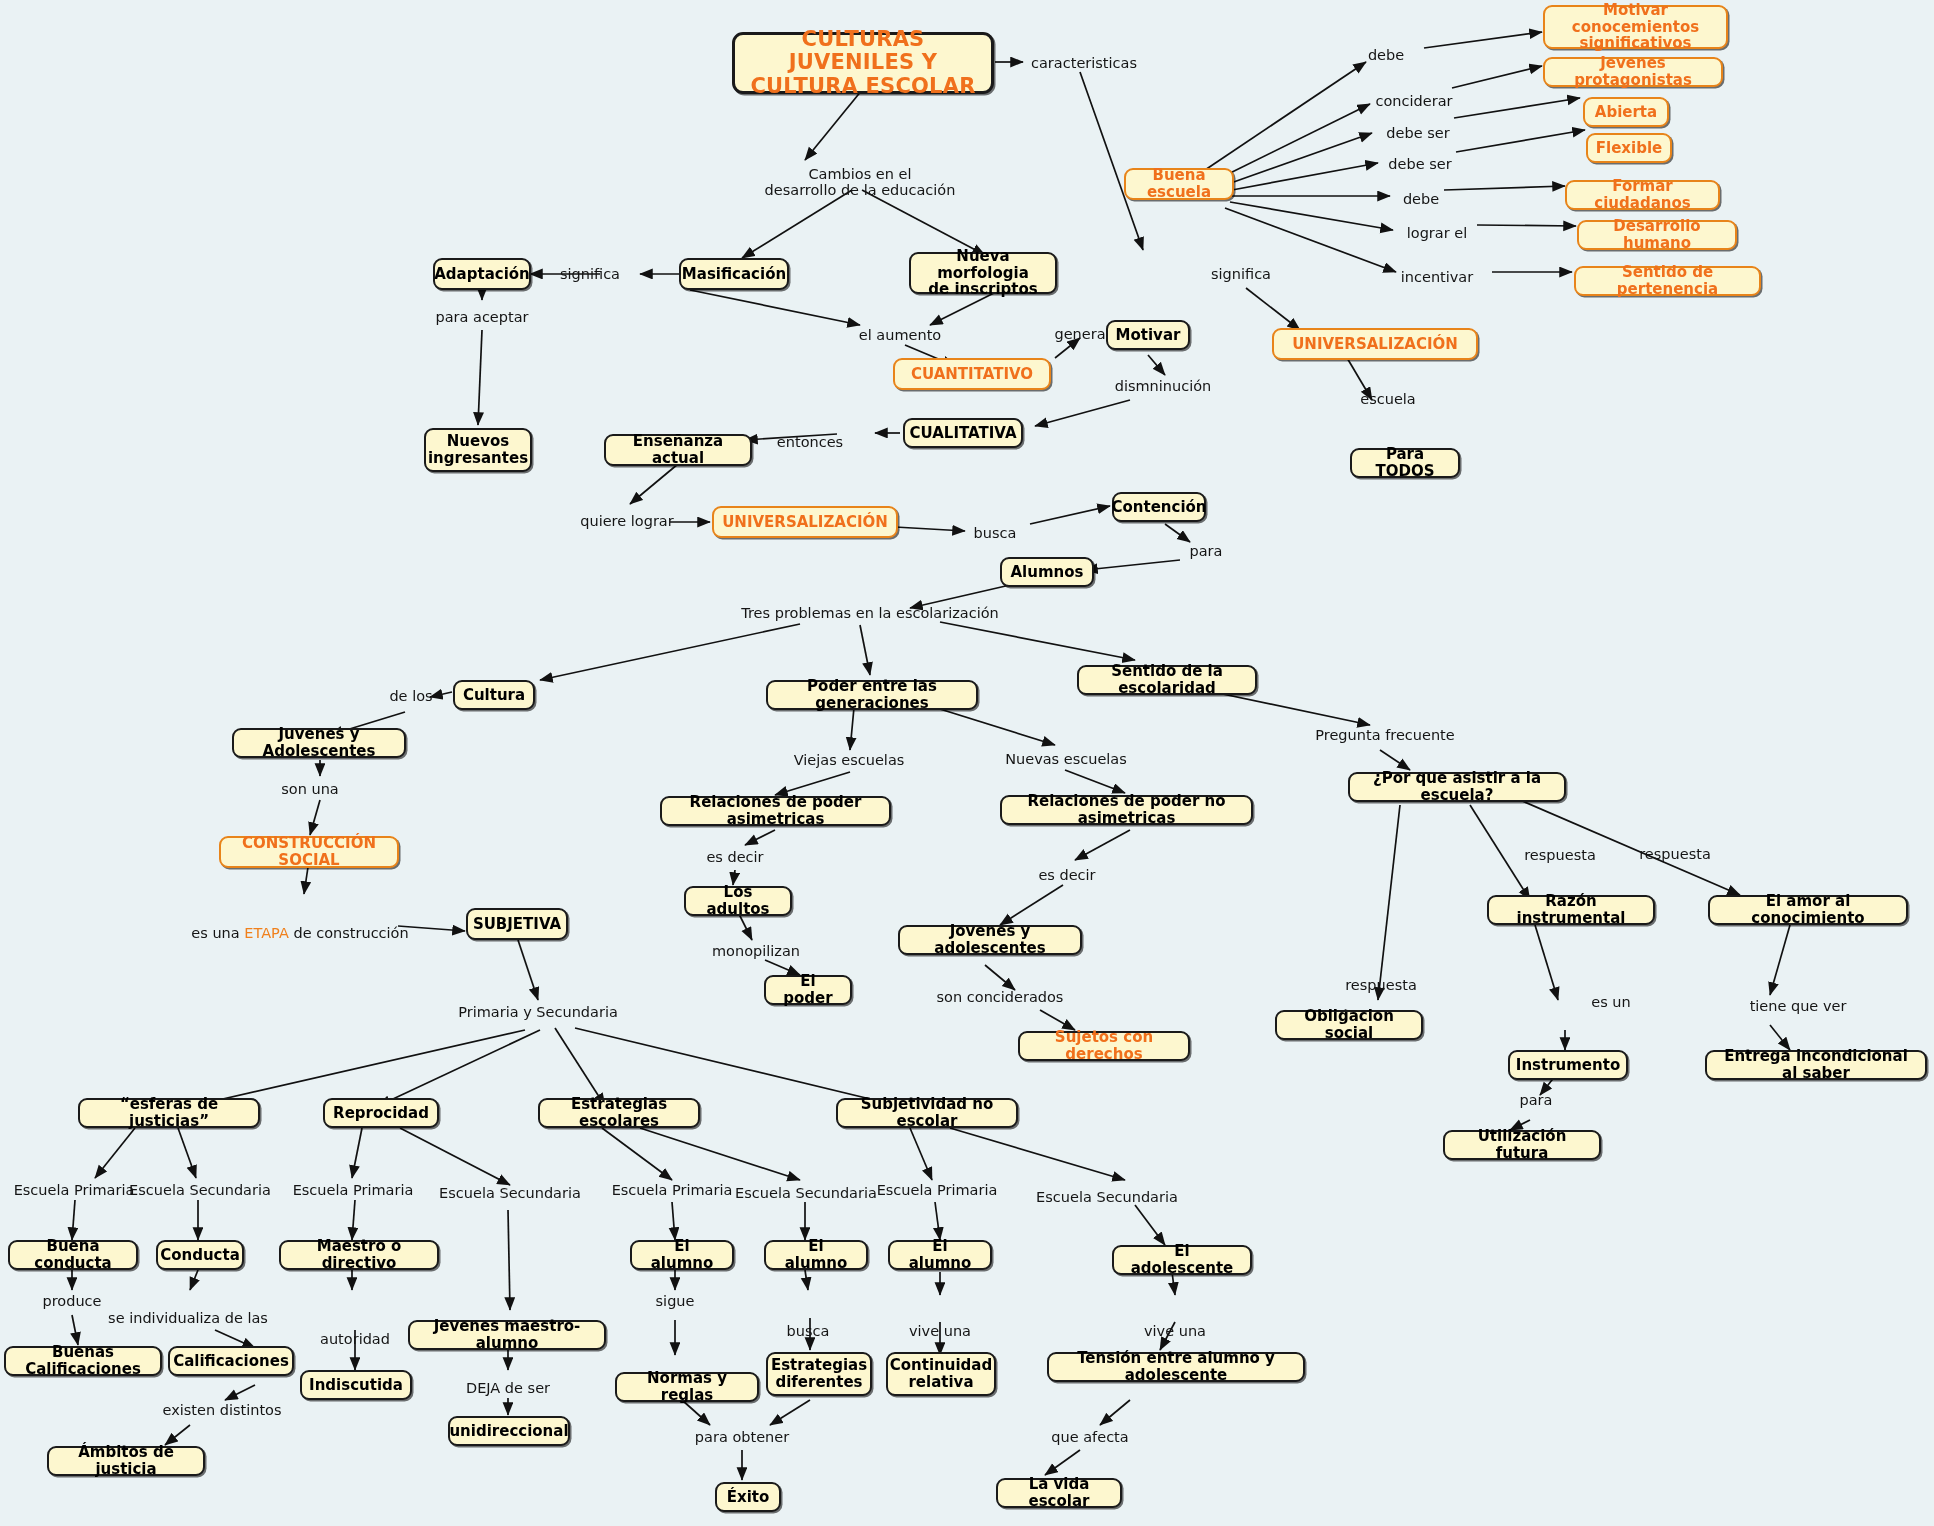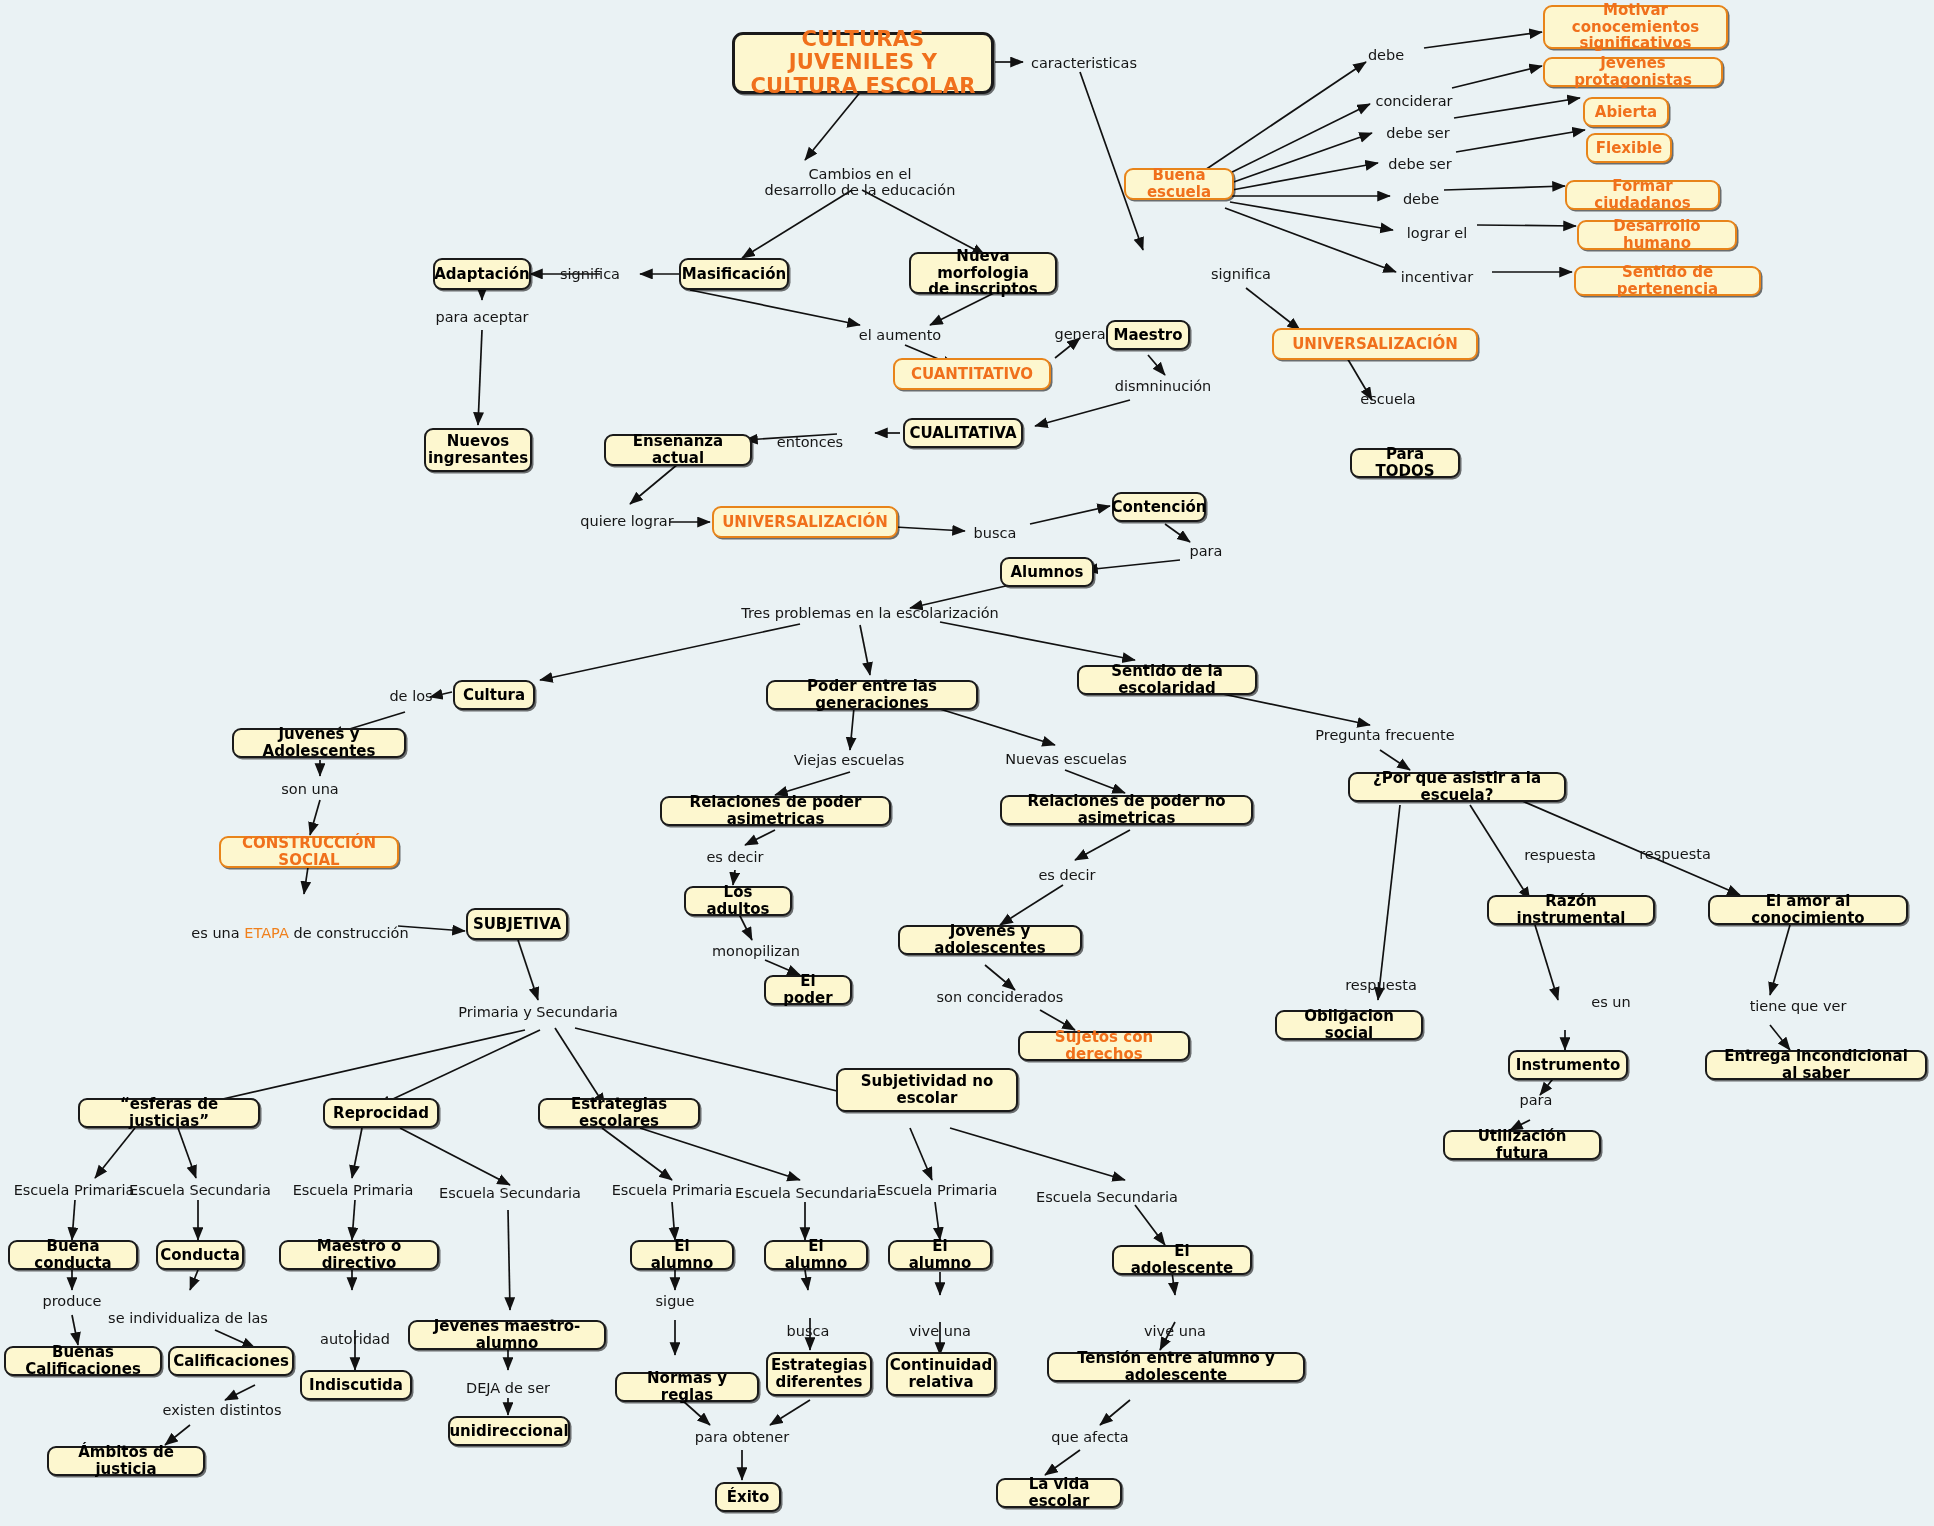--- a/index.html
+++ b/index.html
@@ -236,21 +236,21 @@
   <div class="node orange" style="left:1583px;top:97px;width:86px;height:30px;">Abierta</div>
   <div class="node orange" style="left:1586px;top:133px;width:86px;height:30px;">Flexible</div>
   <div class="node orange" style="left:1565px;top:180px;width:155px;height:30px;">Formar ciudadanos</div>
   <div class="node orange" style="left:1577px;top:220px;width:160px;height:30px;">Desarrollo  humano</div>
   <div class="node orange" style="left:1574px;top:266px;width:187px;height:30px;">Sentido de pertenencia</div>
 
   <div class="node" style="left:433px;top:258px;width:98px;height:32px;">Adaptación</div>
   <div class="node" style="left:679px;top:258px;width:110px;height:32px;">Masificación</div>
   <div class="node" style="left:909px;top:252px;width:148px;height:42px;">Nueva morfologia
 de inscriptos</div>
-  <div class="node" style="left:1106px;top:320px;width:84px;height:30px;">Maestro</div>
+  <div class="node" style="left:1106px;top:320px;width:84px;height:30px;">Motivar</div>
   <div class="node orange" style="left:893px;top:358px;width:158px;height:32px;">CUANTITATIVO</div>
   <div class="node orange" style="left:1272px;top:328px;width:206px;height:32px;">UNIVERSALIZACIÓN</div>
   <div class="node" style="left:424px;top:428px;width:108px;height:44px;">Nuevos
 ingresantes</div>
   <div class="node" style="left:903px;top:418px;width:120px;height:30px;">CUALITATIVA</div>
   <div class="node" style="left:604px;top:434px;width:148px;height:32px;">Enseñanza actual</div>
   <div class="node" style="left:1350px;top:448px;width:110px;height:30px;">Para TODOS</div>
   <div class="node orange" style="left:712px;top:506px;width:186px;height:32px;">UNIVERSALIZACIÓN</div>
   <div class="node" style="left:1112px;top:492px;width:94px;height:30px;">Contención</div>
   <div class="node" style="left:1000px;top:557px;width:94px;height:30px;">Alumnos</div>
@@ -274,21 +274,21 @@
   <div class="node" style="left:1275px;top:1010px;width:148px;height:30px;">Obligacion social</div>
   <div class="node" style="left:1487px;top:895px;width:168px;height:30px;">Razón instrumental</div>
   <div class="node" style="left:1708px;top:895px;width:200px;height:30px;">El amor al conocimiento</div>
   <div class="node" style="left:1508px;top:1050px;width:120px;height:30px;">Instrumento</div>
   <div class="node" style="left:1443px;top:1130px;width:158px;height:30px;">Utilización futura</div>
   <div class="node" style="left:1705px;top:1050px;width:222px;height:30px;">Entrega incondicional al saber</div>
 
   <div class="node" style="left:78px;top:1098px;width:182px;height:30px;">“esferas de justicias”</div>
   <div class="node" style="left:323px;top:1098px;width:116px;height:30px;">Reprocidad</div>
   <div class="node" style="left:538px;top:1098px;width:162px;height:30px;">Estrategias escolares</div>
-  <div class="node" style="left:836px;top:1068px;width:182px;height:44px;">Subjetividad no escolar</div>
+  <div class="node" style="left:836px;top:1098px;width:182px;height:30px;">Subjetividad no escolar</div>
 
   <div class="node" style="left:8px;top:1240px;width:130px;height:30px;">Buena conducta</div>
   <div class="node" style="left:156px;top:1240px;width:88px;height:30px;">Conducta</div>
   <div class="node" style="left:4px;top:1346px;width:158px;height:30px;">Buenas Calificaciones</div>
   <div class="node" style="left:168px;top:1346px;width:126px;height:30px;">Calificaciones</div>
   <div class="node" style="left:47px;top:1446px;width:158px;height:30px;">Ámbitos de justicia</div>
 
   <div class="node" style="left:279px;top:1240px;width:160px;height:30px;">Maestro o directivo</div>
   <div class="node" style="left:408px;top:1320px;width:198px;height:30px;">Jevenes maestro-alumno</div>
   <div class="node" style="left:300px;top:1370px;width:112px;height:30px;">Indiscutida</div>

